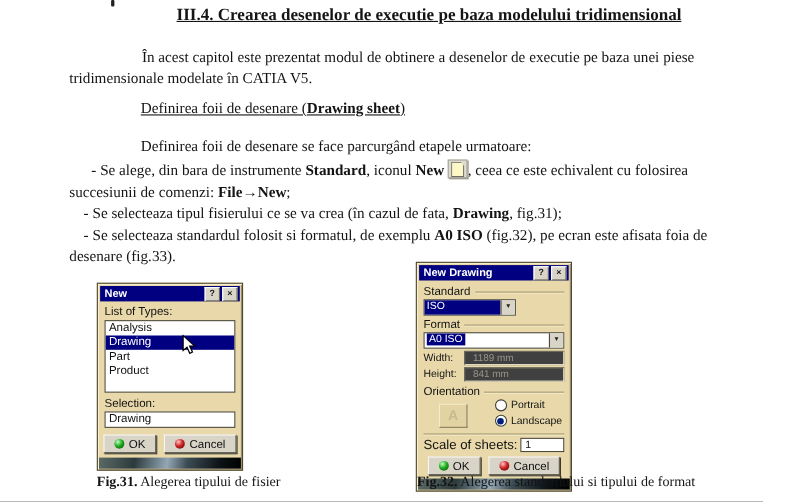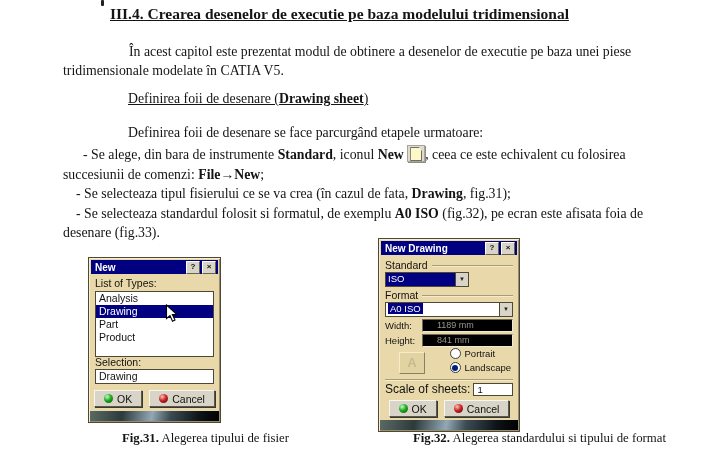--- a/index.html
+++ b/index.html
@@ -1,21 +1,21 @@
 <!DOCTYPE html>
 <html><head>
 <meta charset="utf-8">
 <style>
   html,body{margin:0;padding:0;background:#888;}
   .page{position:relative;width:728px;height:456px;background:#ffffff;overflow:hidden;
         font-family:"Liberation Serif","DejaVu Serif",serif;color:#141414;}
 
   
   .crop-mark{position:absolute;left:101px;top:0;width:3px;height:6px;background:#222;border-radius:1px;}
-  .doc-title{position:absolute;left:110px;top:5px;width:560px;
+  .doc-title{position:absolute;left:110px;top:5px;width:560px;text-align:center;
              font-size:15.5px;font-weight:bold;text-decoration:underline;}
   .para{position:absolute;left:63px;top:42px;width:644px;font-size:13.8px;line-height:19px;text-indent:66px;}
   .subheading{position:absolute;left:128px;top:91px;font-size:13.8px;}
   .subheading .u{text-decoration:underline;}
   .steps-intro{position:absolute;left:128px;top:125px;font-size:13.8px;}
   .steps{position:absolute;left:63px;top:145px;width:648px;font-size:13.8px;line-height:19.5px;}
   .ind20{padding-left:20px;}
   .ind13{padding-left:13px;}
 
   
@@ -54,38 +54,38 @@
   .seprow .line{flex:1;height:1px;background:#a89d7a;box-shadow:0 1px 0 #f5ecc9;}
   .combo{display:flex;height:13px;border:1px solid #4e4936;background:#fff;margin-top:1px;}
   .combo .val{flex:1;line-height:12px;padding-left:2px;font-size:9.5px;overflow:hidden;white-space:nowrap;}
   .combo .val.hl{background:#000080;color:#fff;}
   .combo .val .hl{background:#000080;color:#fff;padding:0 2px;}
   .combo .drop{width:12px;background:#d8d4c8;border-left:1px solid #4e4936;text-align:center;
                font-size:6px;line-height:12px;color:#222;flex:0 0 auto;}
   .w82{width:82px;}
   .frow{display:flex;align-items:center;margin-top:2px;}
   .frow .flab{width:37px;font-size:9.5px;}
-  .gfield{flex:1;height:11px;background:#000000;border:1px solid;border-color:#6e6a5a #f0ead0 #f0ead0 #6e6a5a;
-          color:#99958a;line-height:11px;padding-left:14px;font-size:9px;}
+  .gfield{flex:1;height:11px;background:#404040;border:1px solid;border-color:#6e6a5a #f0ead0 #f0ead0 #6e6a5a;
+          color:#99958a;line-height:11px;padding-left:7px;font-size:9px;}
   .orow{display:flex;margin-top:1px;height:28px;}
   .abox{width:24px;height:20px;margin-left:14px;margin-top:4px;background:#e3d3a3;border:1px solid;
         border-color:#f6ecca #8a8064 #8a8064 #f6ecca;color:#c8ba90;font-weight:bold;font-size:13px;
         text-align:center;line-height:19px;}
   .radios{margin-left:auto;margin-right:2px;}
   .ritem{display:flex;align-items:flex-start;gap:4px;height:14px;font-size:9.5px;}
   .rdot{width:9px;height:9px;border-radius:50%;border:1px solid #3c3c3c;background:#fff;position:relative;flex:0 0 auto;}
   .rdot.on::after{content:"";position:absolute;left:1.5px;top:1.5px;right:1.5px;bottom:1.5px;border-radius:50%;background:#001f7a;}
   .hline{height:1px;background:#a89d7a;box-shadow:0 1px 0 #f5ecc9;margin-top:3px;}
   .srow{display:flex;align-items:center;margin-top:3px;gap:3px;}
   .srow .lab{white-space:nowrap;font-size:12px;}
   .srow .tin{flex:1;height:11px;line-height:11px;font-size:9.5px;}
 
   .cursor{position:absolute;left:76px;top:46px;width:14px;height:20px;}
 
-  .cap{position:absolute;top:431px;font-size:12.8px;white-space:nowrap;margin-left:34px;}
+  .cap{position:absolute;top:431px;font-size:12.8px;white-space:nowrap;}
   .cap b{font-weight:bold;}
 </style>
 </head>
 <body>
 
 <div class="page">
 
   <div class="crop-mark"></div>
 
   <div class="doc-title">III.4. Crearea desenelor de executie pe baza modelului tridimensional</div>
@@ -114,21 +114,21 @@
       <span class="tbtn">×</span>
     </div>
     <div class="dbody">
       <div class="lab">List of Types:</div>
       <div class="lbox">
         <div class="li">Analysis</div>
         <div class="li sel">Drawing</div>
         <div class="li">Part</div>
         <div class="li">Product</div>
       </div>
-      <div class="lab" style="">Selection:</div>
+      <div class="lab" style="margin-top:5px;">Selection:</div>
       <span class="tin" style="margin-top:1px;">Drawing</span>
       <div class="btnrow">
         <div class="btn">
           <span class="sph g"></span>
           <span>OK</span>
         </div>
         <div class="btn">
           <span class="sph r"></span>
           <span>Cancel</span>
         </div>
@@ -163,20 +163,24 @@
         <span class="val"><span class="hl">A0 ISO</span></span>
         <span class="drop">▼</span>
       </div>
       <div class="frow">
         <span class="flab">Width:</span>
         <span class="gfield">1189 mm</span>
       </div>
       <div class="frow">
         <span class="flab">Height:</span>
         <span class="gfield">841 mm</span>
+      </div>
+      <div class="seprow" style="margin-top:4px;">
+        <span class="lab">Orientation</span>
+        <span class="line"></span>
       </div>
       <div class="orow">
         <div class="abox">A</div>
         <div class="radios">
           <div class="ritem">
             <span class="rdot"></span>
             <span>Portrait</span>
           </div>
           <div class="ritem">
             <span class="rdot on"></span>

